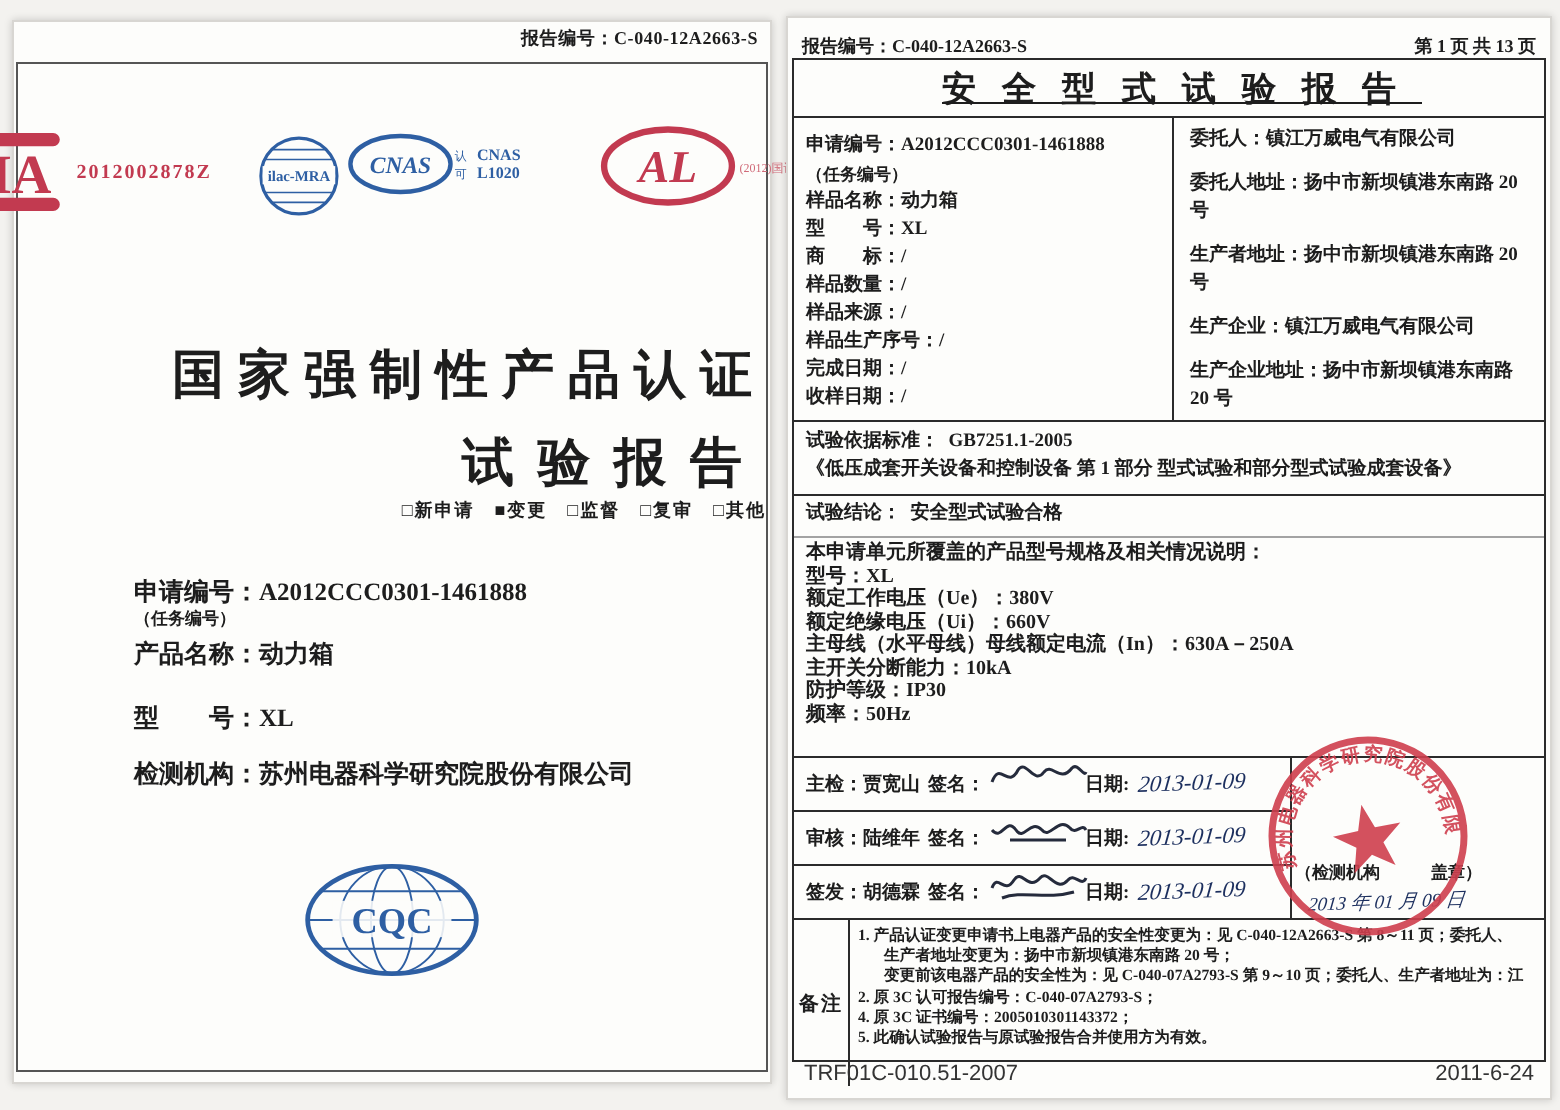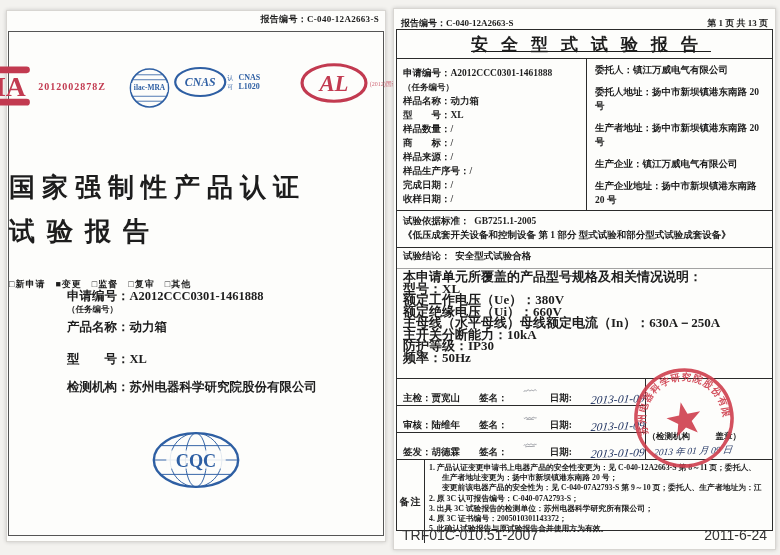--- a/index.html
+++ b/index.html
@@ -16,24 +16,24 @@
   
   .lp-report{position:absolute;top:2px;right:6px;font-size:9px;font-weight:bold;letter-spacing:.3px;}
   .lp-box{position:absolute;top:20px;left:1px;right:1px;bottom:5px;border:1px solid #555;}
   .logo-row{position:absolute;top:30px;left:0;right:0;display:flex;justify-content:center;align-items:flex-start;gap:22px;}
   .logo-block{display:flex;flex-direction:row;align-items:center;}
   .logo-duo{display:flex;align-items:flex-start;}
   .cma-no{font-size:10px;color:#c23a50;letter-spacing:1px;margin-top:1px;font-weight:bold;}
   .cnas-sub1{font-size:6px;color:#2e5fa3;margin-top:1px;}
   .cnas-sub2{font-size:8px;color:#2e5fa3;font-weight:bold;}
   .al-sub{font-size:6px;color:#d06a78;margin-top:3px;white-space:nowrap;}
-  .lp-title{position:absolute;top:138px;left:0;right:0;text-align:left;}
+  .lp-title{position:absolute;top:138px;left:0;right:0;text-align:right;}
   .lp-title-1{font-size:26px;font-weight:600;letter-spacing:7px;}
   .lp-title-2{font-size:26px;font-weight:600;letter-spacing:12px;margin-top:9px;}
-  .lp-checks{font-size:9px;font-weight:bold;margin-top:29px;letter-spacing:1px;}
+  .lp-checks{font-size:9px;font-weight:bold;margin-top:0;letter-spacing:1px;}
   .lp-fields{position:absolute;top:256px;left:58px;width:300px;font-size:12.5px;font-weight:bold;}
   .lp-fields .f{position:absolute;left:0;white-space:nowrap;}
   .f-app{top:0;}
   .f-task{top:16px;font-size:8.5px;}
   .f-prod{top:31px;}
   .f-model{top:63px;}
   .f-agency{top:91px;}
   .cqc-wrap{position:absolute;top:398px;left:50%;transform:translateX(-50%);}
 
   
@@ -43,41 +43,41 @@
     font-size:17px;font-weight:bold;letter-spacing:13px;text-indent:13px;text-decoration:underline;}
   .row-info{height:151px;border-bottom:1px solid #2b2b2b;display:flex;overflow:hidden;}
   .info-left{width:48%;border-right:1px solid #2b2b2b;padding:7px 3px 0 6px;font-size:9.5px;font-weight:bold;}
   .info-left div{line-height:14px;white-space:nowrap;}
   .info-left .small{font-size:8.5px;}
   .info-right{flex:1;padding:4px 4px 0 8px;font-size:9.5px;font-weight:bold;}
   .info-right div{line-height:14px;margin-bottom:8px;}
   .row-standard{height:33px;border-bottom:1px solid #2b2b2b;padding:3px 3px 0 6px;font-size:9.5px;font-weight:bold;}
   .row-standard div{line-height:14px;white-space:pre;}
   .row-conclusion{height:18px;border-bottom:1px solid #a3a3a3;padding:2px 0 0 6px;font-size:9.5px;font-weight:bold;white-space:pre;}
-  .row-specs{height:107px;border-bottom:1px solid #2b2b2b;padding:2px 0 0 6px;font-size:13px;font-weight:bold;}
+  .row-specs{height:107px;border-bottom:1px solid #2b2b2b;padding:2px 0 0 6px;font-size:10px;font-weight:bold;}
   .row-specs div{line-height:11.5px;white-space:nowrap;}
   .row-sign{height:80px;border-bottom:1px solid #2b2b2b;display:flex;position:relative;}
   .sign-left{width:66%;border-right:1px solid #2b2b2b;display:flex;flex-direction:column;}
-  .sign-row{flex:1;border-bottom:1px solid #2b2b2b;display:flex;align-items:flex-end;padding-left:6px;
-    font-size:9.5px;font-weight:bold;gap:19px;white-space:nowrap;}
+  .sign-row{flex:1;border-bottom:1px solid #2b2b2b;display:flex;align-items:center;padding-left:6px;
+    font-size:9.5px;font-weight:bold;gap:4px;white-space:nowrap;}
   .sign-row:last-child{border-bottom:none;}
   .scribble{position:relative;top:-4px;margin:0 -6px 0 -4px;}
   .hand{font-style:italic;font-weight:normal;color:#1c2f5e;font-size:11.5px;transform:rotate(-2deg) skewX(-8deg);display:inline-block;}
   .stamp-cell{flex:1;position:relative;font-size:8.5px;font-weight:bold;}
   .stamp-caption{position:absolute;bottom:16px;left:2px;white-space:pre;z-index:1;}
   .stamp-date{position:absolute;bottom:1px;left:8px;z-index:1;font-size:9.5px;}
   .stamp-svg{position:absolute;left:-14px;top:-13px;transform:rotate(-12deg);opacity:.9;z-index:2;}
   .row-remark{height:83px;display:flex;}
   .remark-label{width:27px;border-right:1px solid #2b2b2b;display:flex;align-items:center;justify-content:center;
     font-size:10px;font-weight:bold;letter-spacing:1px;}
   .remark-content{flex:1;padding:3px 4px 0 4px;font-size:7.8px;font-weight:bold;}
   .remark-content div{line-height:10.2px;white-space:nowrap;}
   .remark-content .indent{padding-left:13px;}
   .rp-footer{position:absolute;bottom:6px;left:8px;right:8px;display:flex;justify-content:space-between;
-    font-size:14px;color:#333;font-family:"Liberation Sans","DejaVu Sans",sans-serif;}
+    font-size:11px;color:#333;font-family:"Liberation Sans","DejaVu Sans",sans-serif;}
 </style>
 </head>
 <body>
 
 <div class="page" id="left-page">
   <div class="lp-report">报告编号：C-040-12A2663-S</div>
   <div class="lp-box">
 
     <div class="logo-row">
       <div class="logo-block">
@@ -149,22 +149,22 @@
 
   <div class="rp-box">
     <div class="row-title">安全型式试验报告</div>
 
     <div class="row-info">
       <div class="info-left">
         <div>申请编号：A2012CCC0301-1461888</div>
         <div class="small">（任务编号）</div>
         <div>样品名称：动力箱</div>
         <div>型　　号：XL</div>
+        <div>商　　标：/</div>
         <div>样品数量：/</div>
-        <div>商　　标：/</div>
         <div>样品来源：/</div>
         <div>样品生产序号：/</div>
         <div>完成日期：/</div>
         <div>收样日期：/</div>
       </div>
       <div class="info-right">
         <div>委托人：镇江万威电气有限公司</div>
         <div>委托人地址：扬中市新坝镇港东南路 20 号</div>
         <div>生产者地址：扬中市新坝镇港东南路 20 号</div>
         <div>生产企业：镇江万威电气有限公司</div>
@@ -235,21 +235,20 @@
       </div>
     </div>
 
     <div class="row-remark">
       <div class="remark-label">备注</div>
       <div class="remark-content">
         <div>1. 产品认证变更申请书上电器产品的安全性变更为：见 C-040-12A2663-S 第 8～11 页；委托人、</div>
         <div class="indent">生产者地址变更为：扬中市新坝镇港东南路 20 号；</div>
         <div class="indent">变更前该电器产品的安全性为：见 C-040-07A2793-S 第 9～10 页；委托人、生产者地址为：江</div>
         <div>2. 原 3C 认可报告编号：C-040-07A2793-S；</div>
-        <div>3. 出具 3C 试验报告的检测单位：苏州电器科学研究所有限公司；</div>
         <div>4. 原 3C 证书编号：2005010301143372；</div>
         <div>5. 此确认试验报告与原试验报告合并使用方为有效。</div>
       </div>
     </div>
   </div>
 
   <div class="rp-footer">
     <span>TRF01C-010.51-2007</span>
     <span>2011-6-24</span>
   </div>

